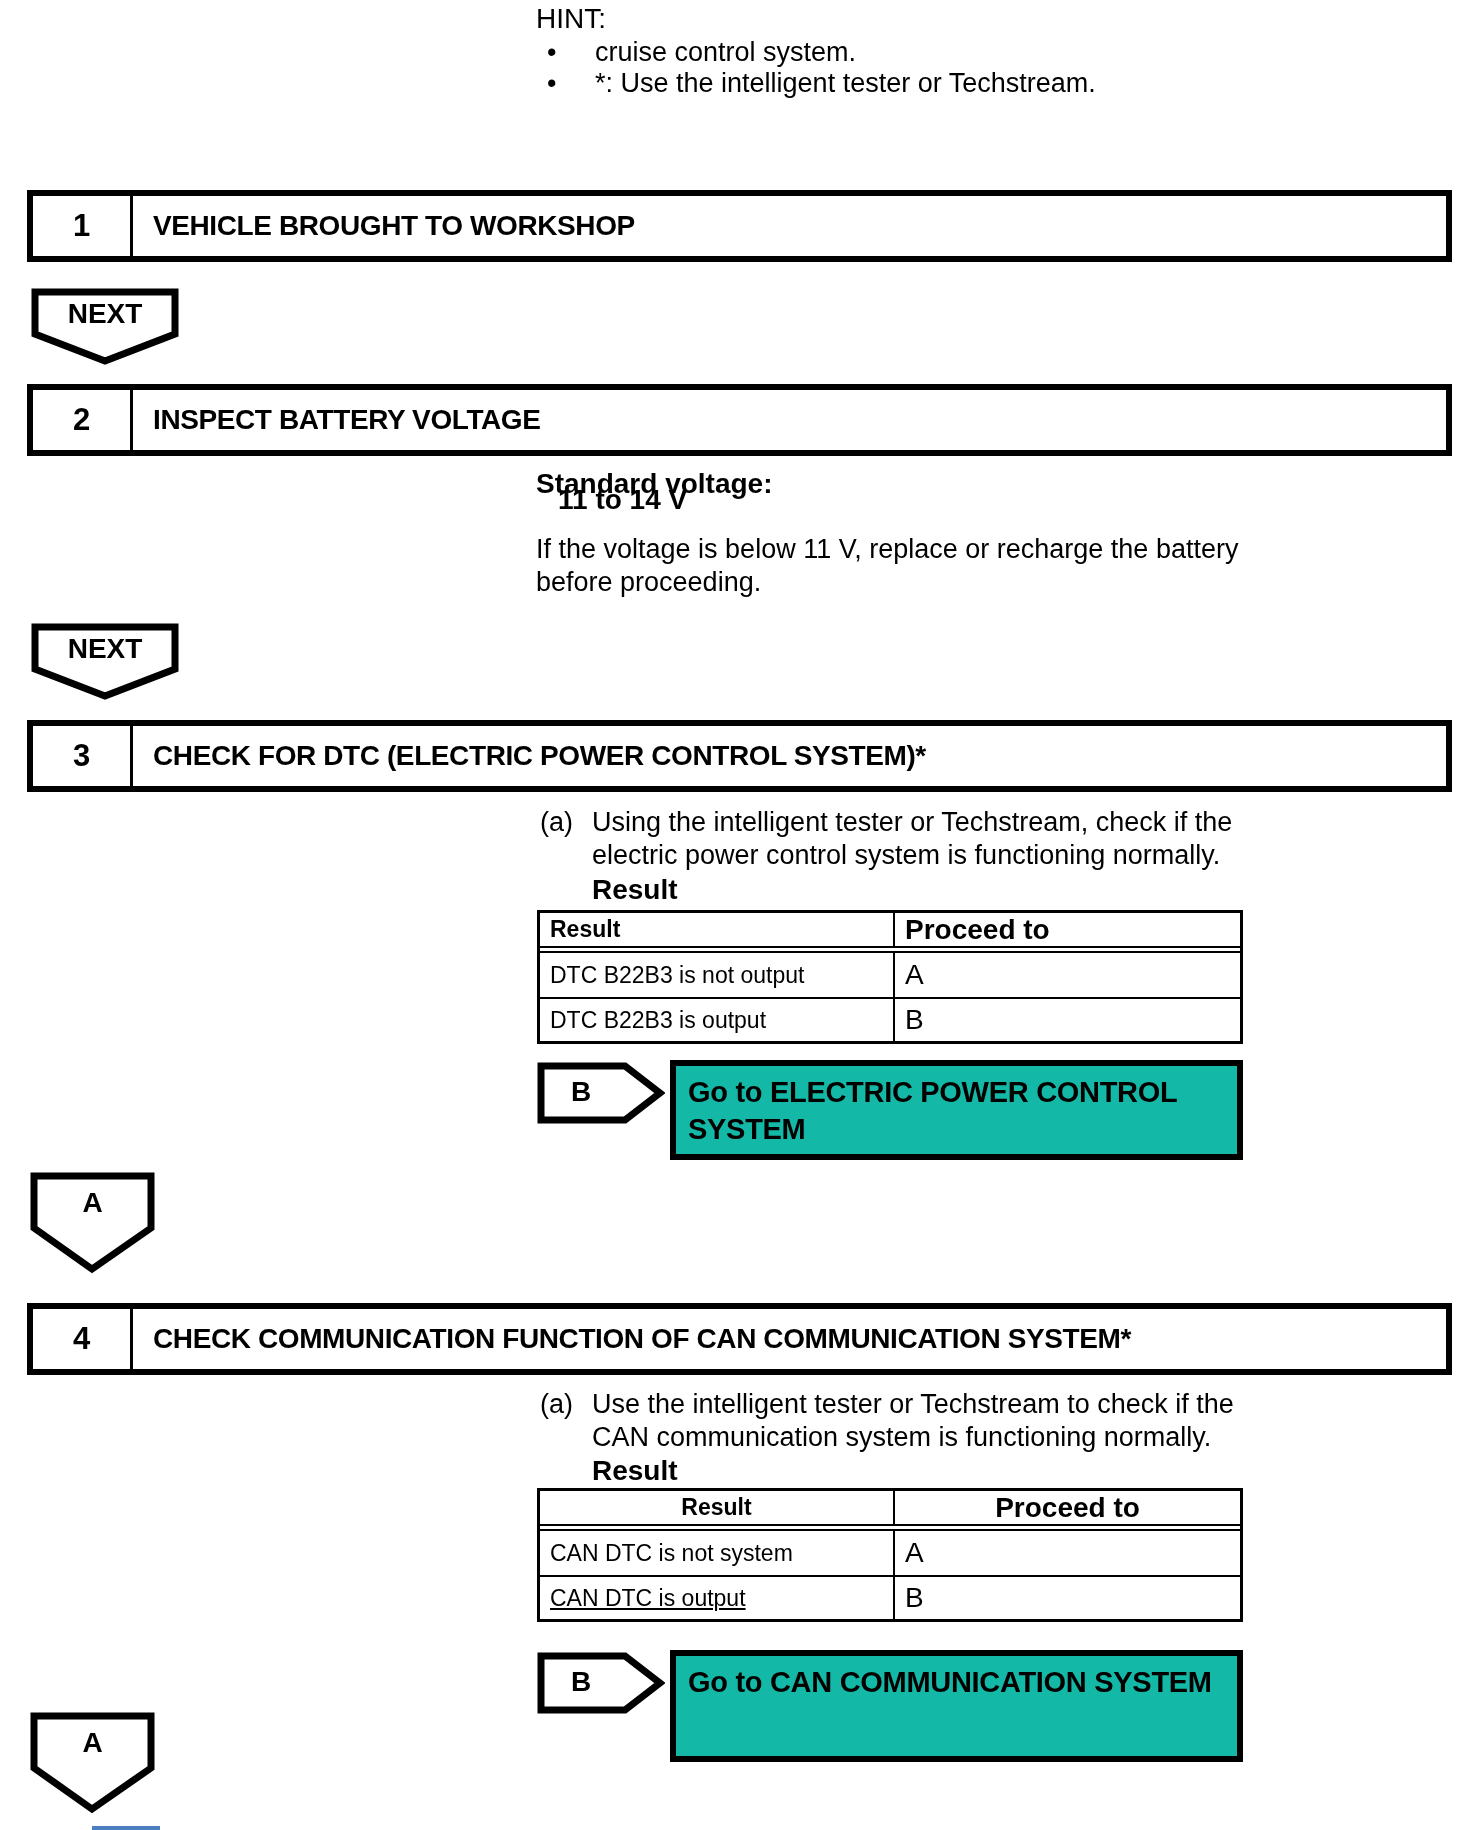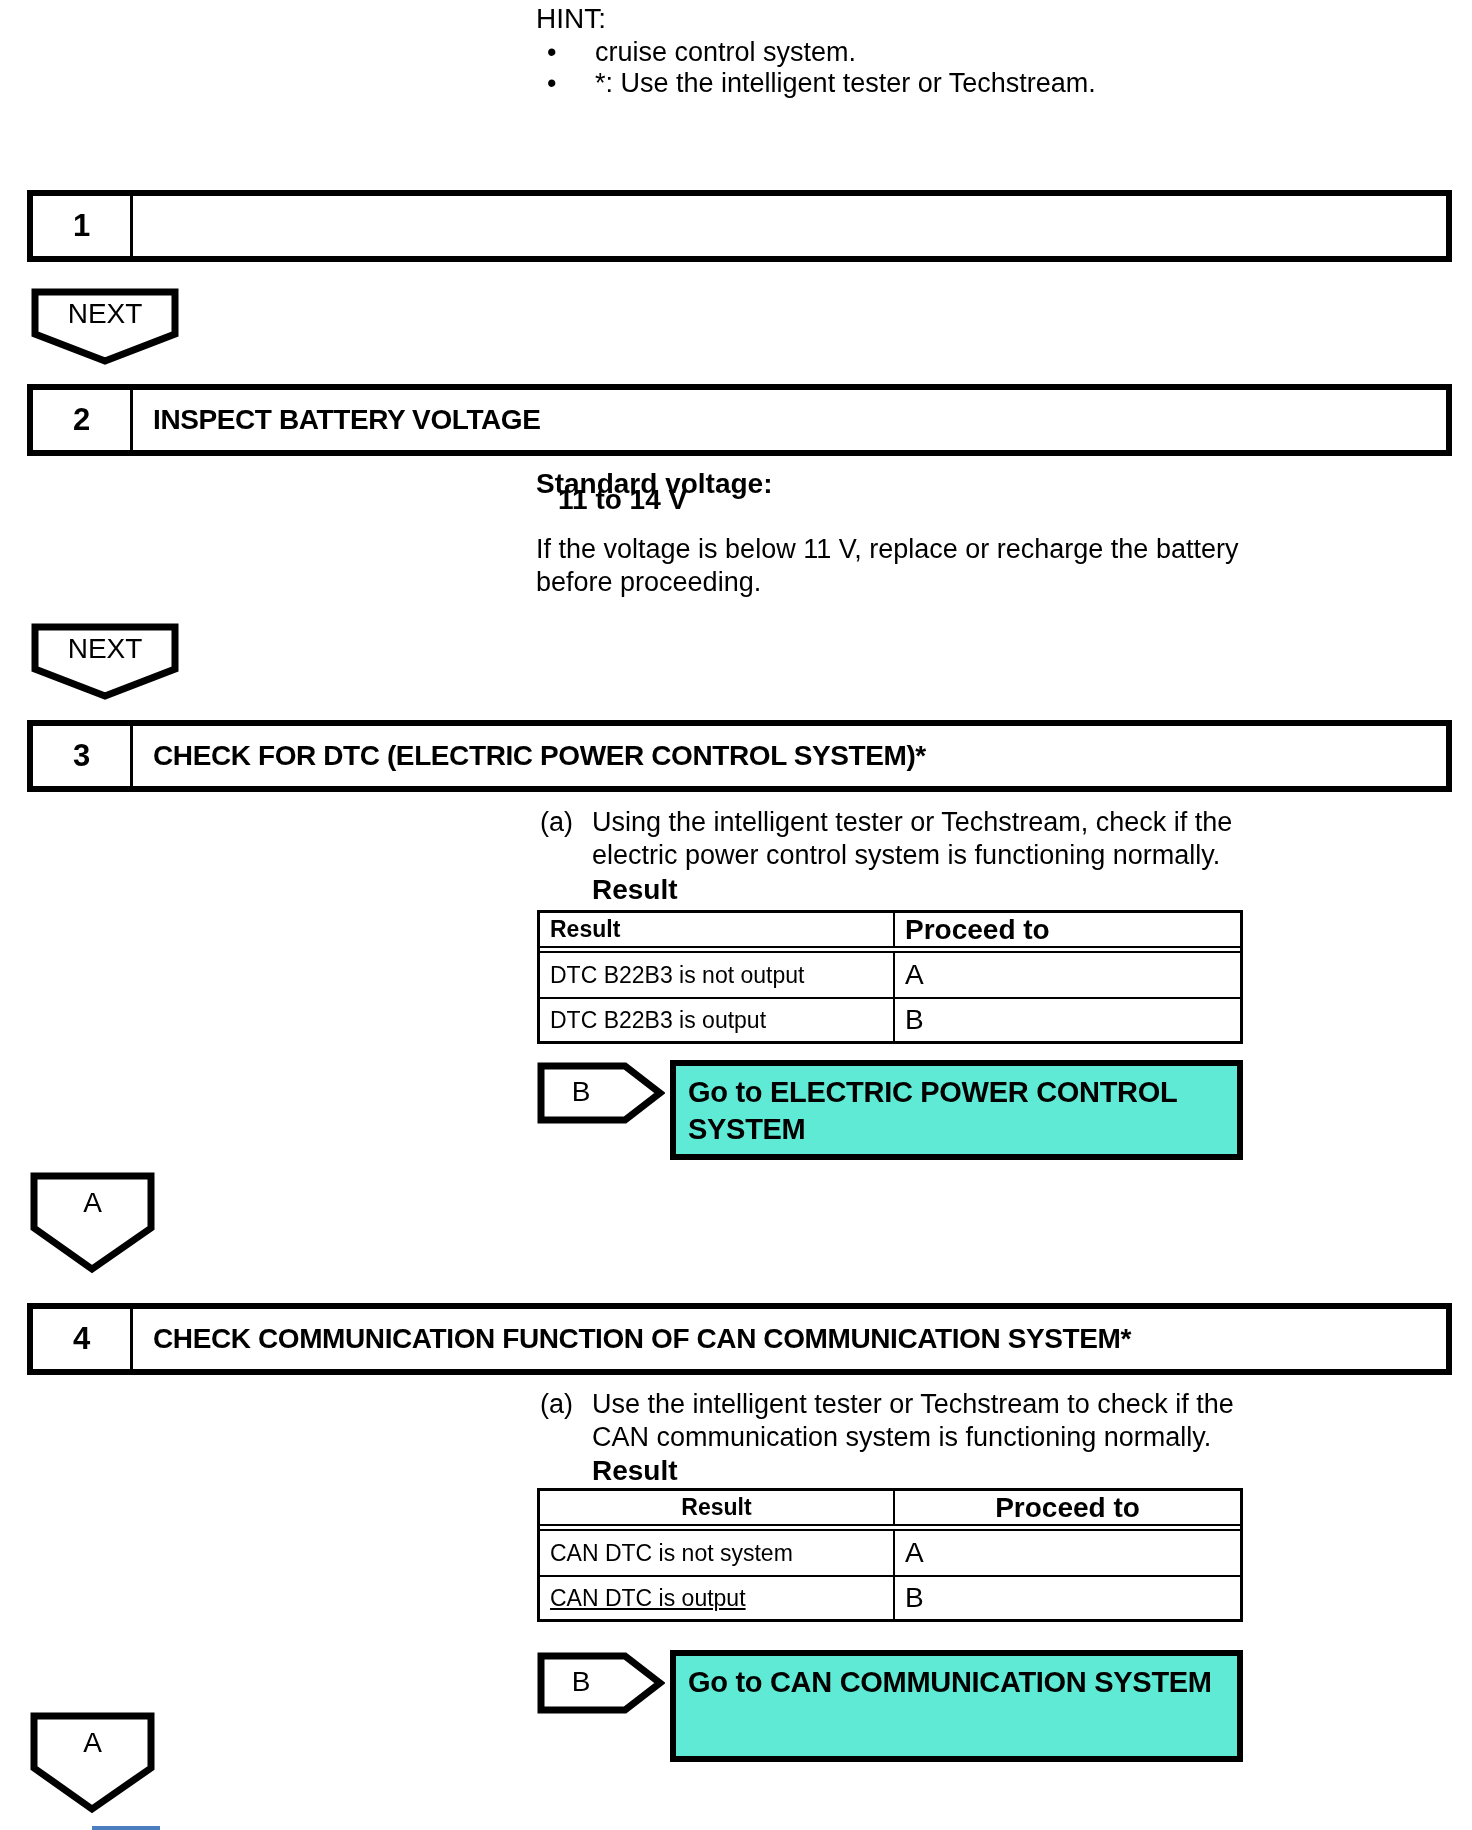--- a/index.html
+++ b/index.html
@@ -35,21 +35,21 @@
     flex:1; display:flex; align-items:center;
     padding-left:20px; font-weight:bold; font-size:28px; letter-spacing:-0.4px;
     white-space:nowrap;
   }
 
   
   .shape-wrap { position:absolute; }
   .shape-wrap svg { display:block; }
   .shape-label {
     position:absolute; left:0; text-align:center;
-    font-weight:normal; font-size:28px;
+    font-weight:bold; font-size:28px;
   }
 
   
   .spec-label { font-weight:bold; font-size:28px; line-height:32px; }
   .spec-value { font-weight:bold; font-size:28px; line-height:32px; }
   .note-line, .item-line { font-size:27px; line-height:33px; }
   .substep-label { font-size:27px; line-height:33px; }
   .result-heading { font-weight:bold; font-size:28px; }
 
   
@@ -58,21 +58,21 @@
   .drow { display:flex; height:44px; }
   .drow + .drow { border-top:2px solid #000; }
   .c1 { width:355px; border-right:2px solid #000; display:flex; align-items:center; padding-left:10px; font-size:23px; }
   .c2 { flex:1; display:flex; align-items:center; padding-left:10px; font-size:28px; }
   .hcell { font-weight:bold; }
   .hcenter .c1, .hcenter .c2 { justify-content:center; padding-left:0; }
 
   
   .goto-box {
     position:absolute; left:670px; width:573px;
-    border:6px solid #000; background:#5eead4;
+    border:6px solid #000; background:#14b8a6;
     padding:8px 10px 0 12px;
   }
   .goto-line { font-weight:bold; font-size:29px; line-height:37px; letter-spacing:-0.3px; }
 
   .blue-line { position:absolute; background:#4a7ebf; }
 </style>
 </head>
 <body>
 
 <div class="page">
@@ -88,20 +88,21 @@
     <div class="bullet-row" style="margin-left:7px;">
       <span class="bullet-marker">•</span>
       <span class="bullet-text">
         <div>*: Use the intelligent tester or Techstream.</div>
       </span>
     </div>
   </div>
 
   <div class="step-box" style="top:190px;">
     <div class="step-num">1</div>
+    <div class="step-title">VEHICLE BROUGHT TO WORKSHOP</div>
   </div>
 
   <div class="shape-wrap" style="left:31px; top:288px; width:148px; height:78px;">
     <svg width="148" height="78" viewBox="0 0 148 78">
       <polygon points="4,4 144,4 144,46 74,73 4,46" fill="#fff" stroke="#000" stroke-width="7"></polygon>
     </svg>
     <span class="shape-label" style="top:10px; width:148px;">NEXT</span>
   </div>
 
   <div class="step-box" style="top:384px;">

